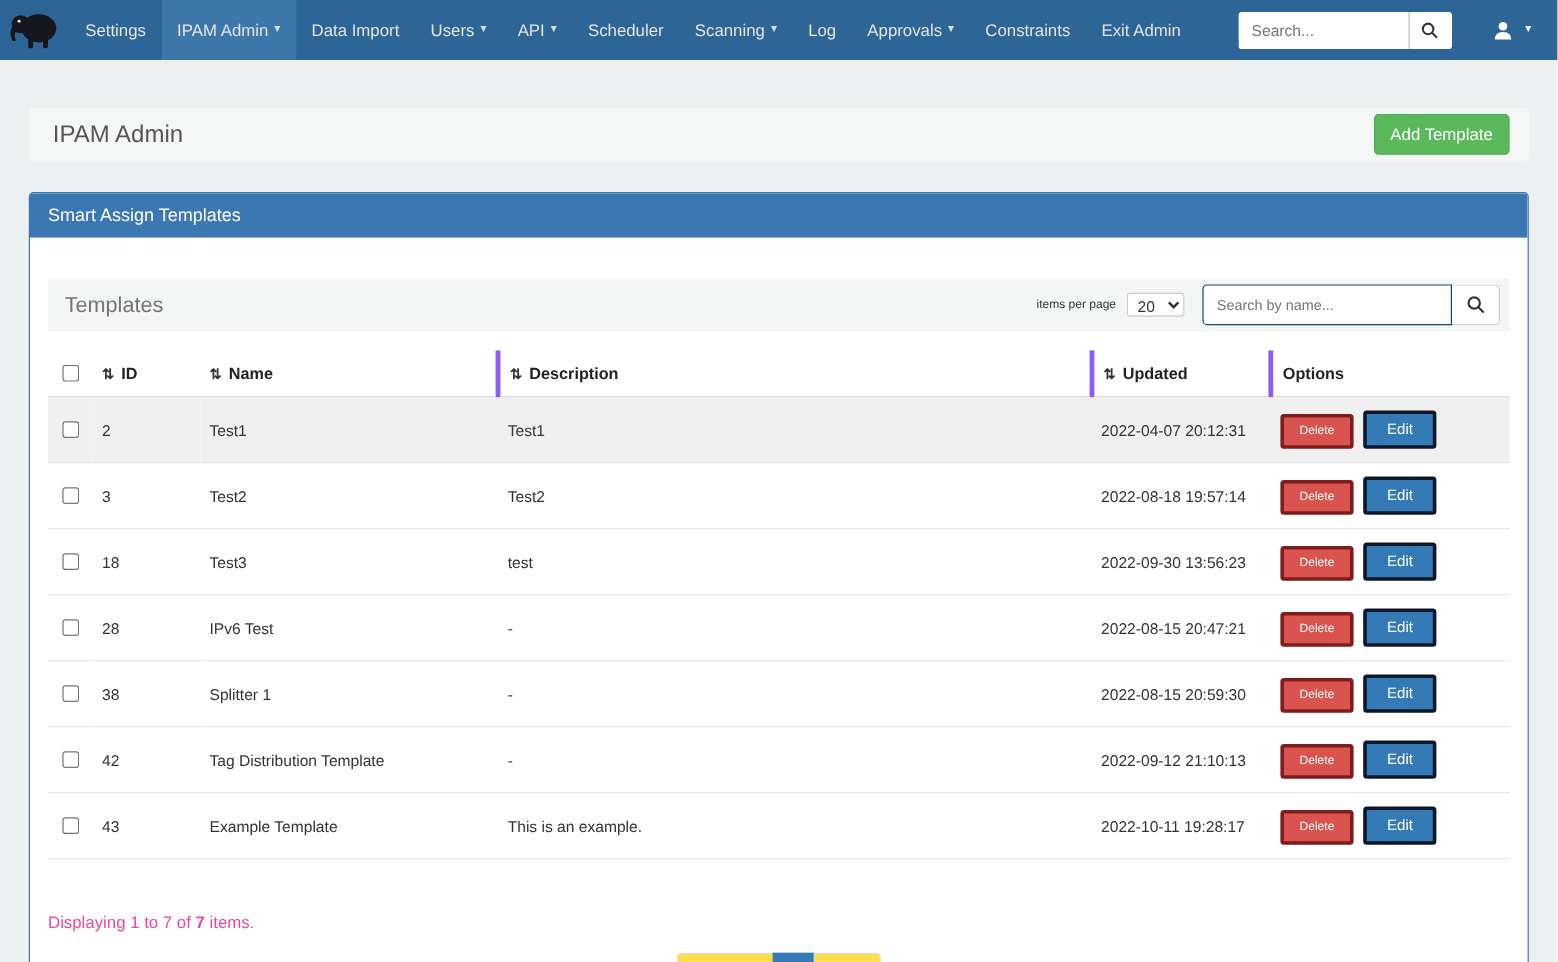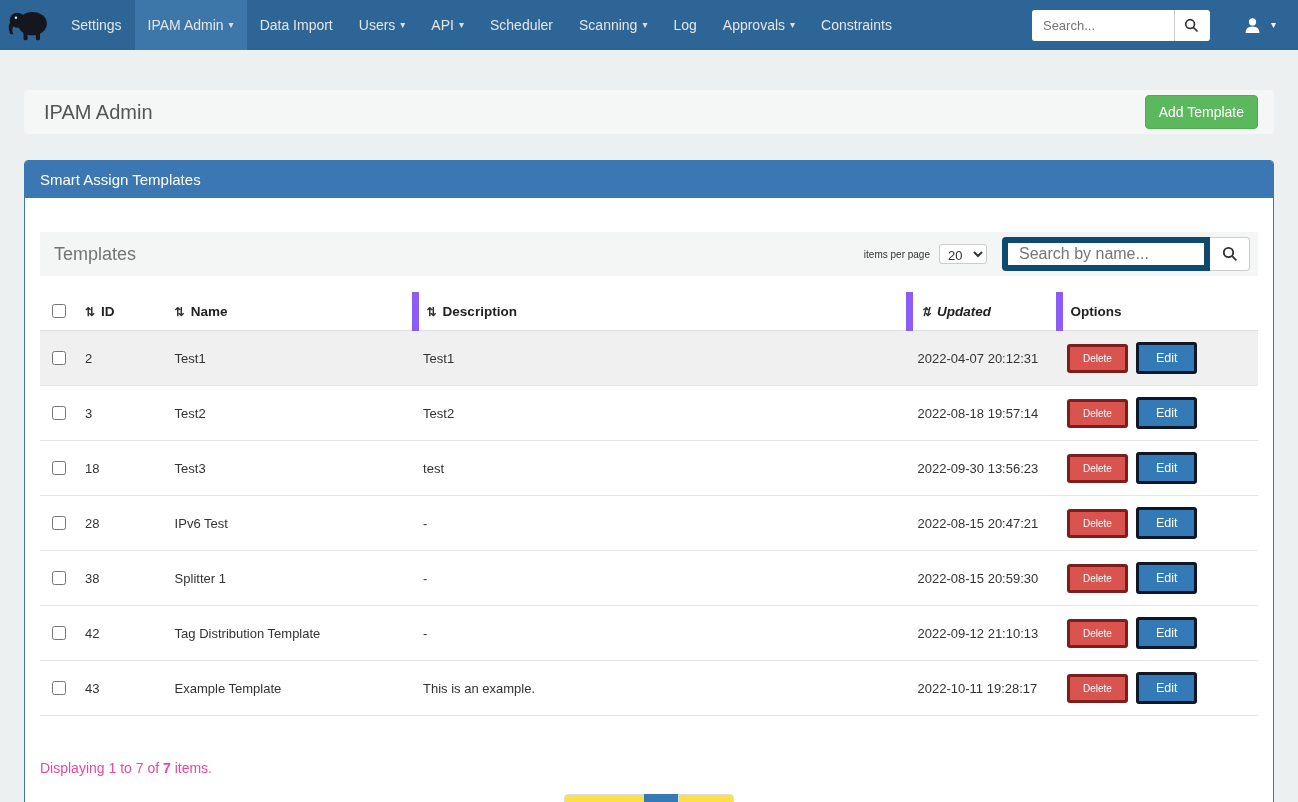--- a/index.html
+++ b/index.html
@@ -30,32 +30,32 @@
   .panel { background:#fff; border:1px solid #3b78b3; border-radius:4px; overflow:hidden; }
   .panel-heading { background:#3b78b3; color:#fff; font-size:15px; padding:10px 15px; }
   .panel-body { padding:34px 15px 62px; }
 
   
   .toolbar { background:#f4f5f5; display:flex; align-items:center; padding:5px 8px 5px 14px; margin-bottom:16px; }
   .toolbar-title { font-size:18px; color:#747474; flex:1; }
   .ipp-label { font-size:10px; color:#333; margin-right:9px; }
   .ipp-select { height:20px; min-width:48px; border:1px solid #ccc; border-radius:3px; background:#fff; font-size:13px; padding:2px 4px; color:#333; font-family:inherit; }
   .tbl-search { display:flex; margin-left:15px; }
-  .tbl-search input { height:34px; width:208px; border:6px solid #0c4a6e; border-radius:4px 0 0 4px; padding:0 11px; font-size:16px; outline:none; color:#333; }
+  .tbl-search input { height:34px; width:208px; border:1px solid #0c4a6e; border-radius:4px 0 0 4px; padding:0 11px; font-size:12px; outline:none; color:#333; }
   .tbl-search button { height:34px; width:40px; background:#fff; border:1px solid #ccc; border-left:none; border-radius:0 4px 4px 0; cursor:pointer; display:flex; align-items:center; justify-content:center; }
 
   
   table.tmpl { width:100%; border-collapse:collapse; font-size:13px; color:#333; }
   table.tmpl th { text-align:left; font-weight:bold; font-size:13.5px; color:#222; padding:9px 8px; border-bottom:1px solid #ddd; }
-  table.tmpl th.sep { border-left:7px solid #8b5cf6; }
+  table.tmpl th.sep { border-left:4px solid #8b5cf6; }
   table.tmpl td { padding:11px 8px; border-bottom:1px solid #e6e6e6; vertical-align:middle; }
   tr.row-highlight { background:#f0f0f0; }
   .sort-icon { color:#333; margin-right:6px; font-size:12px; cursor:pointer; }
   .cb-col { width:34px; }
-  .col-id { width:90px; } .col-name { width:250px; } .col-desc { width:498px; } .col-upd { width:150px;font-style:italic; } .col-opt { width:200px; }
+  .col-id { width:90px; } .col-name { width:250px; } .col-desc { width:498px; } .col-upd { width:150px; } .col-opt { width:200px; }
   input[type=checkbox] { width:14px; height:14px; cursor:pointer; }
 
   .btn-del { background:#d9534f; border:3px solid #7f1d1d; color:#fff; font-size:10px; padding:6px 13px; border-radius:3px; cursor:pointer; margin-right:8px; font-family:inherit; }
   .btn-edit { background:#337ab7; border:3px solid #0f172a; color:#fff; font-size:12.5px; padding:6px 17px; border-radius:3px; cursor:pointer; font-family:inherit; }
 
   
   .display-info { text-align:left; font-size:14px; color:#ec4899; margin:44px 0 18px; }
   .display-info b { font-weight:bold; }
   .pagination-wrap { display:flex; justify-content:center; }
   .pagination { display:inline-flex; }
@@ -106,20 +106,23 @@
       </div>
       <div class="nav-item">
         <span>Log</span>
       </div>
       <div class="nav-item">
         <span>Approvals</span>
         <span class="caret-icon">▾</span>
       </div>
       <div class="nav-item">
         <span>Constraints</span>
+      </div>
+      <div class="nav-item">
+        <span>Exit Admin</span>
       </div>
     </div>
   <div class="nav-right">
     <div class="nav-search">
       <input type="text" placeholder="Search..." style="">
       <button>
         <svg width="15" height="15" viewBox="0 0 16 16">
           <circle cx="6.5" cy="6.5" r="4.7" fill="none" stroke="#333" stroke-width="1.8"></circle>
           <line x1="10.2" y1="10.2" x2="14.4" y2="14.4" stroke="#333" stroke-width="1.8"></line>
         </svg>

